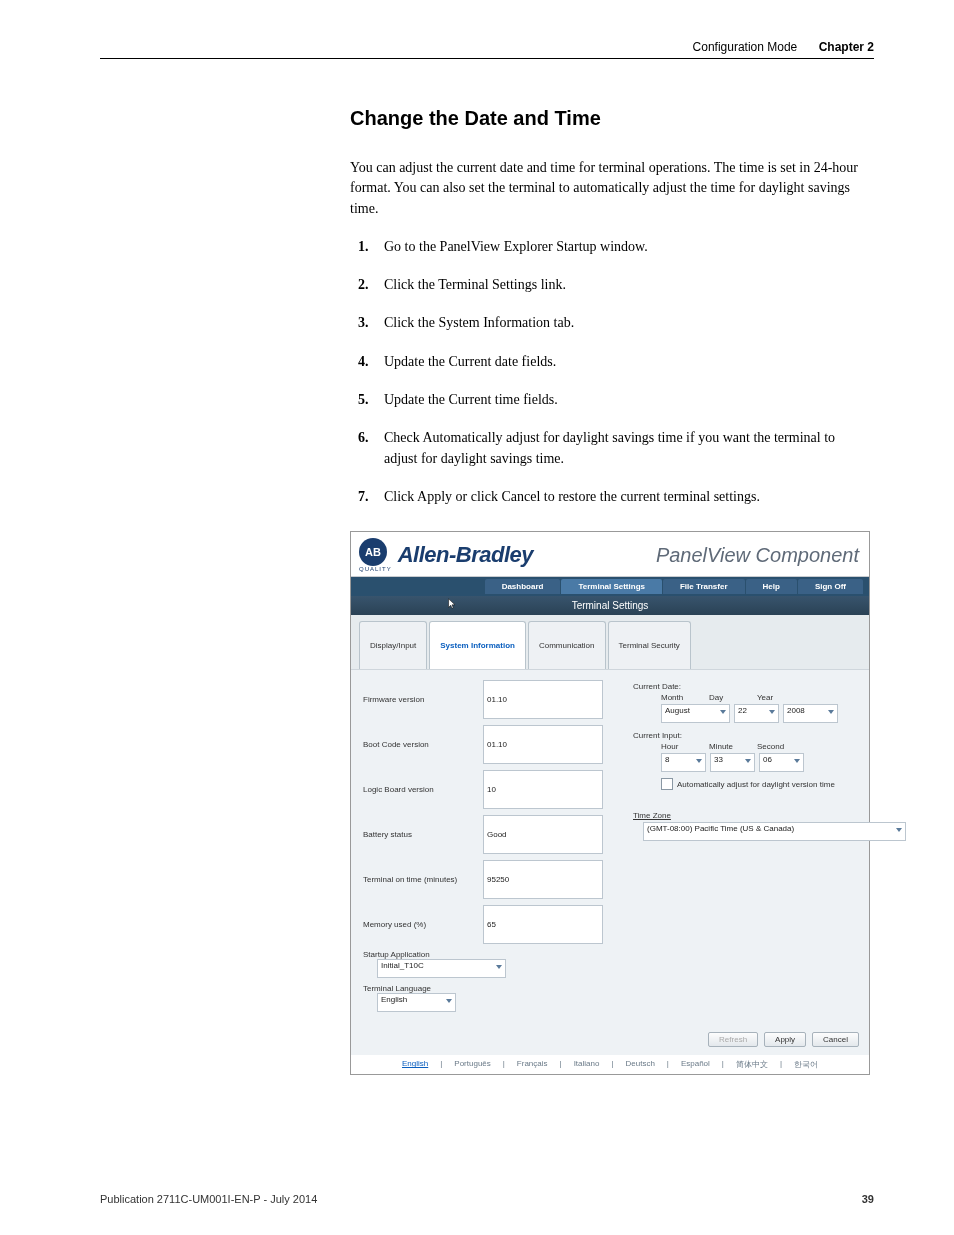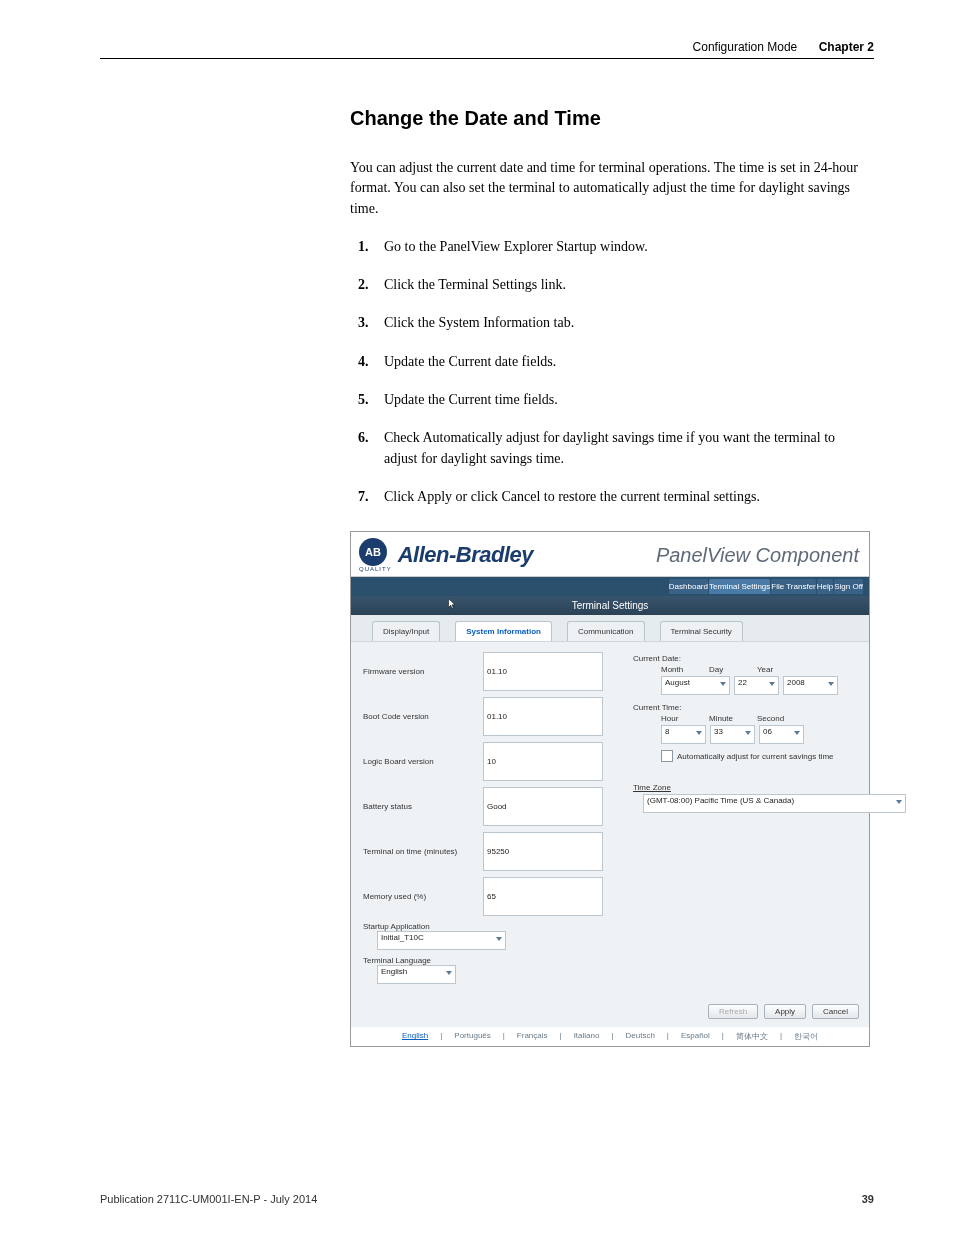--- a/index.html
+++ b/index.html
@@ -97,22 +97,23 @@
     background: #2a506e;
     display: flex;
     justify-content: flex-end;
     padding: 2px 6px;
     gap: 1px;
   }
   .nav-bar .nav-item {
     background: #3a6186;
     color: #fff;
     font-size: 8px;
-    padding: 3px 0;
+    padding: 3px 17px;
     border-radius: 2px 2px 0 0;
+    font-weight: bold;
   }
   .nav-bar .nav-item.active { background: #4a7aa6; }
   .panel-title-bar {
     background: linear-gradient(#38546d, #2a4255);
     color: #fff;
     font-size: 10px;
     padding: 4px 0;
     text-align: center;
     position: relative;
   }
@@ -123,27 +124,26 @@
     width: 10px; height: 12px;
   }
   .tabs {
     display: flex;
     gap: 2px;
     padding: 6px 8px 0 8px;
     background: #e6ebee;
   }
   .tab {
     font-size: 8px;
-    padding: 5px 10px;
+    padding: 19px 10px;
     background: #eef1f4;
     border: 1px solid #b9c4cc;
     border-bottom: none;
     border-radius: 3px 3px 0 0;
     color: #333;
-    margin-left: 13px;
   }
   .tab.active {
     color: #0b5fbf;
     font-weight: bold;
     background: #fff;
   }
   .tab-body {
     display: flex;
     gap: 30px;
     background: #eef2f5;
@@ -336,35 +336,35 @@
             <span>Month</span>
             <span>Day</span>
             <span>Year</span>
           </div>
           <div class="triple-select">
             <span class="select" style="width:50px;">August</span>
             <span class="select" style="width:26px;">22</span>
             <span class="select" style="width:36px;">2008</span>
           </div>
 
-          <div class="group-label" style="margin-top:8px;">Current Time:</div>
+          <div class="group-label" style="margin-top:8px;">Current Input:</div>
           <div class="triple-labels">
             <span>Hour</span>
             <span>Minute</span>
             <span>Second</span>
           </div>
           <div class="triple-select">
             <span class="select" style="width:26px;">8</span>
             <span class="select" style="width:26px;">33</span>
             <span class="select" style="width:26px;">06</span>
           </div>
 
           <div class="checkbox-row">
             <div class="checkbox-box"></div>
-            <span>Automatically adjust for current savings time</span>
+            <span>Automatically adjust for daylight version time</span>
           </div>
 
           <div class="group-label" style="margin-top:21px;text-decoration:underline;">Time Zone</div>
           <div style="padding-left:10px; margin-top:2px;">
             <span class="select wide">(GMT-08:00) Pacific Time (US &amp; Canada)</span>
           </div>
         </div>
       </div>
 
       <div class="action-row">

